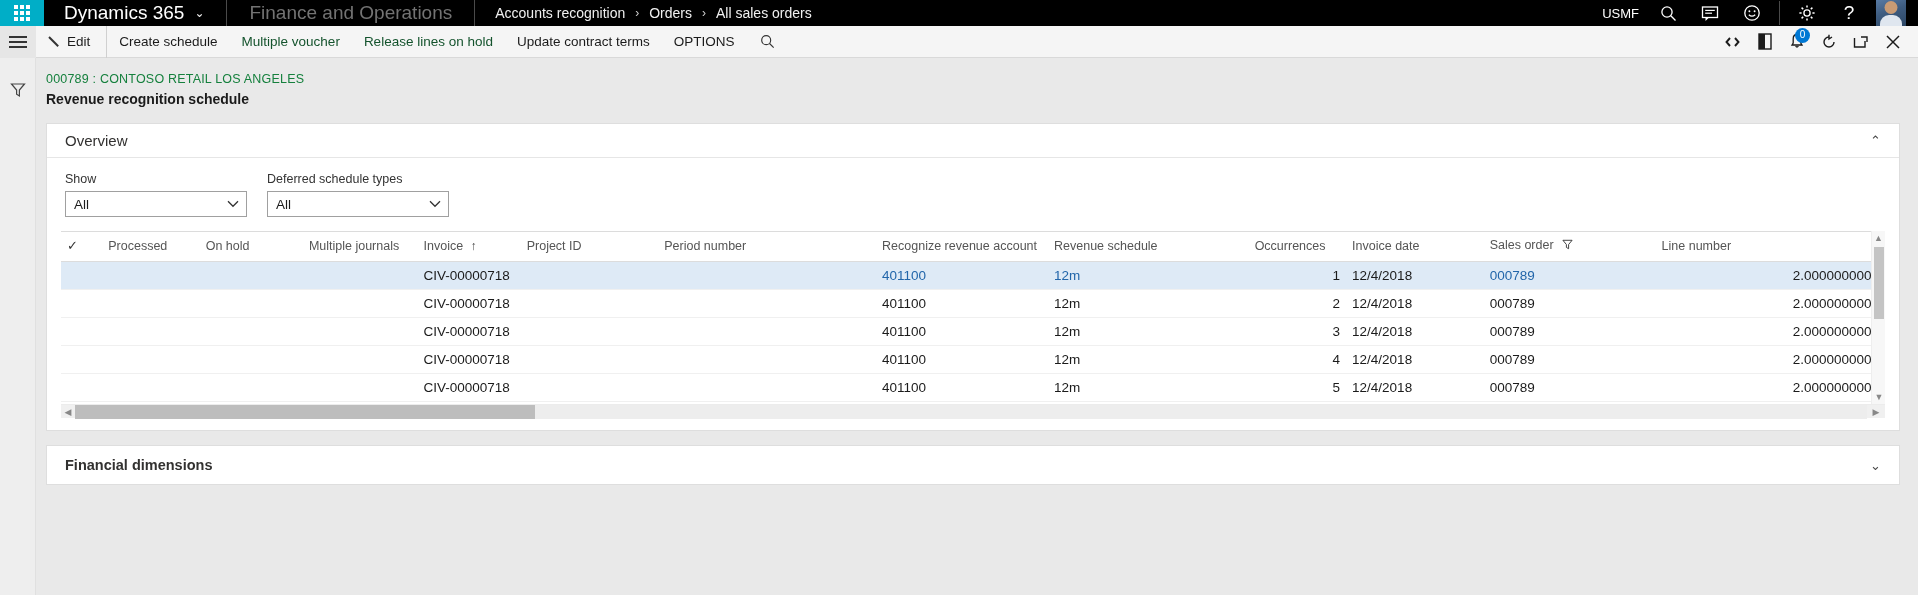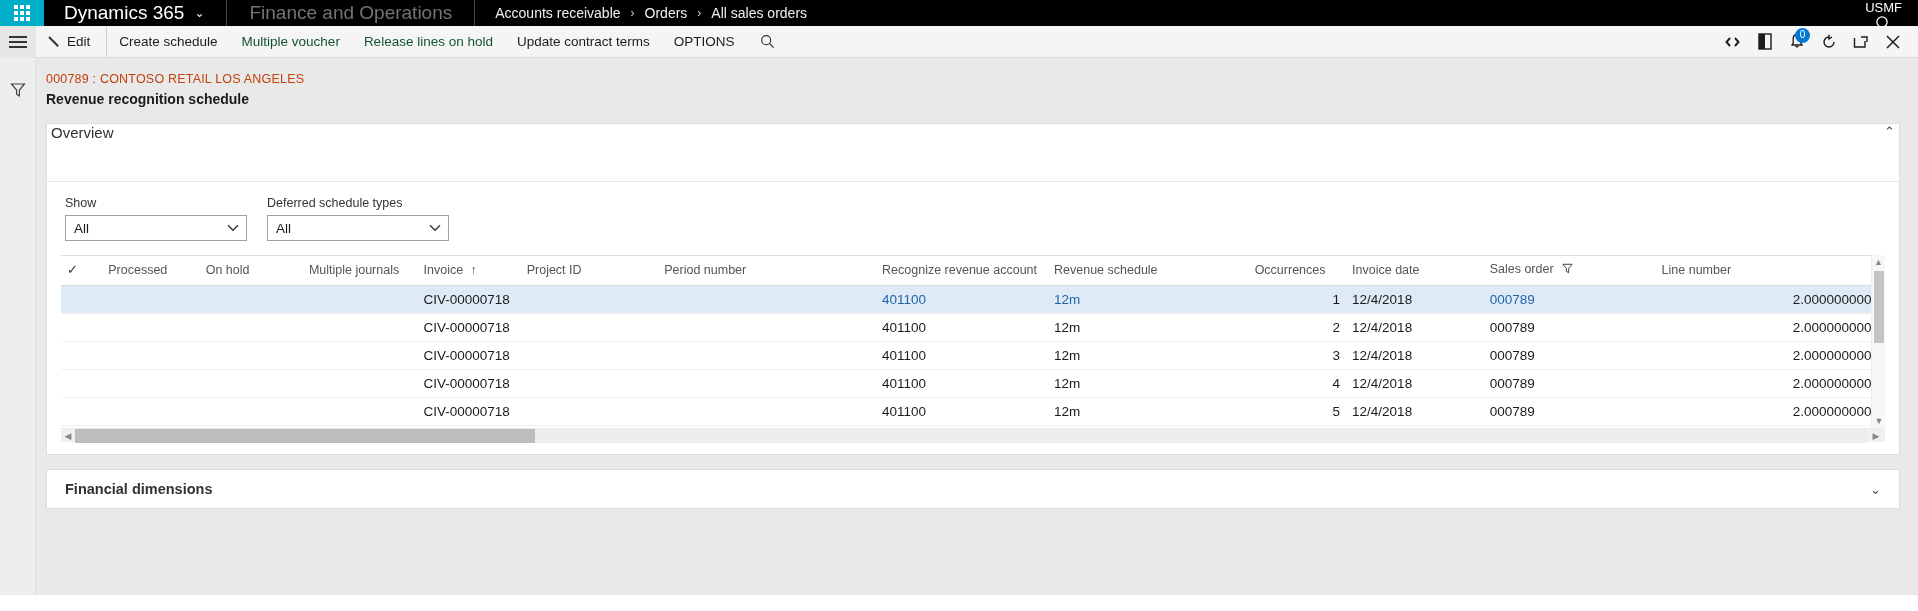--- a/index.html
+++ b/index.html
@@ -66,21 +66,20 @@
     gap: 10px;
     white-space: nowrap;
   }
   .breadcrumb .sep { color: #cfcfcf; font-size: 12px; }
   .topright {
     margin-left: auto;
     display: flex;
     align-items: center;
     gap: 0px;
     padding-right: 8px;
-    flex-direction: column;
   }
   .topright .item {
     display: flex;
     align-items: center;
     justify-content: center;
     height: 42px;
     min-width: 42px;
     padding: 0 8px;
     font-size: 13px;
     color: #ffffff;
@@ -152,32 +151,32 @@
     display: flex;
   }
   .leftrail {
     width: 36px; flex: none; background: #eeeeee;
     border-right: 1px solid #e0e0e0;
     padding-top: 24px; display: flex; flex-direction: column; align-items: center;
   }
   .content { flex: 1; padding: 0 18px 0 10px; min-width:0; }
 
   .caption {
-    font-size: 12.5px; color: #c2410c; padding-top: 14px; letter-spacing: .2px;
+    font-size: 12.5px; color: #15803d; padding-top: 14px; letter-spacing: .2px;
   }
   .pagetitle {
     font-size: 14px; font-weight: bold; color: #1b1b1b; margin-top: 5px;
   }
 
   
   .card {
     background:#ffffff; border:1px solid #dedede; margin-top: 16px;
   }
   .card-head {
-    height: 58px; display:flex; padding: 0 4px;
+    height: 34px; display:flex; align-items:center; padding: 0 18px;
     font-size: 15px; color:#323130; border-bottom: 1px solid #e6e6e6;
   }
   .card-head .chevup { margin-left:auto; color:#4a4a4a; font-size:13px; }
 
   .filters { display:flex; gap: 20px; padding: 14px 18px 10px 18px; }
   .fld { width: 182px; }
   .fld label { display:block; font-size:12.5px; color:#333; margin-bottom:5px; }
   .selwrap {
     position: relative; height: 26px; border:1px solid #a0a0a0; background:#fff;
     display:flex; align-items:center; padding: 0 24px 0 8px;
@@ -262,21 +261,21 @@
   <div class="brand">
     <span>Dynamics 365</span>
     <span class="chev">⌄</span>
   </div>
 
   <div class="module">
     <span>Finance and Operations</span>
   </div>
 
   <div class="breadcrumb">
-    <span>Accounts receivable</span>
+    <span>Accounts recognition</span>
     <span class="sep">›</span>
     <span>Orders</span>
     <span class="sep">›</span>
     <span>All sales orders</span>
   </div>
 
   <div class="topright">
     <div class="item">USMF</div>
 
     <div class="item">

